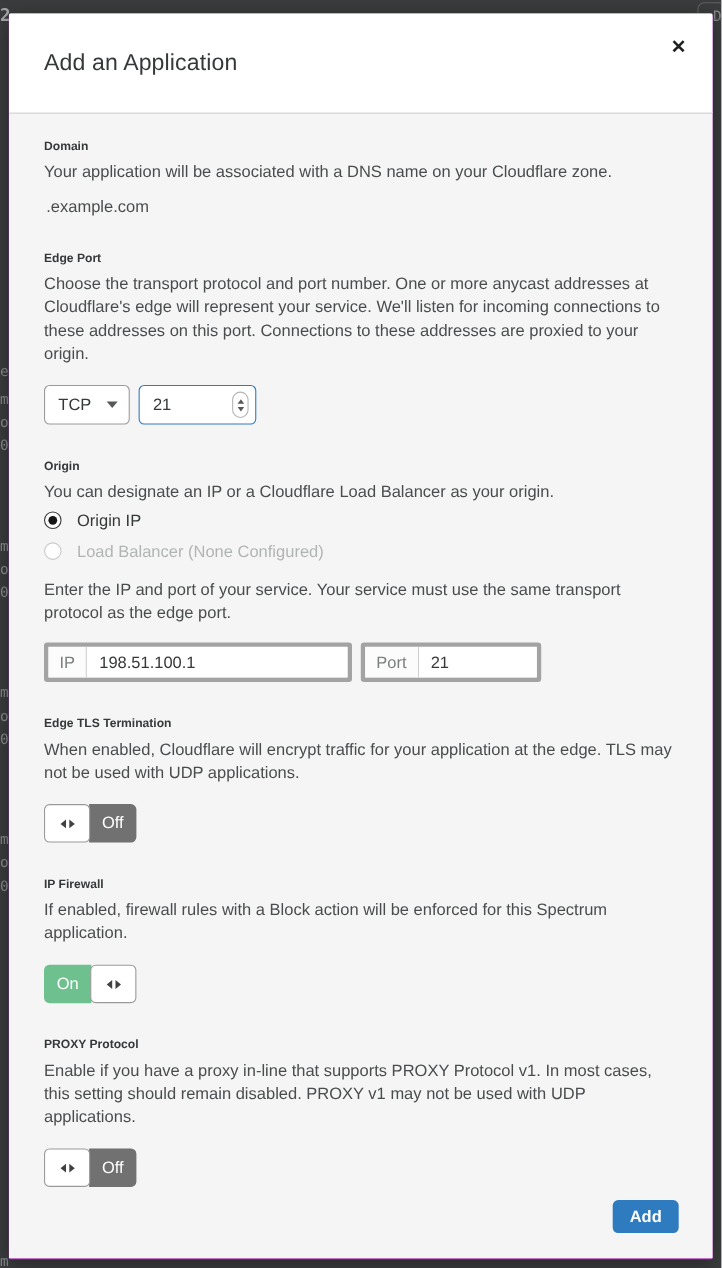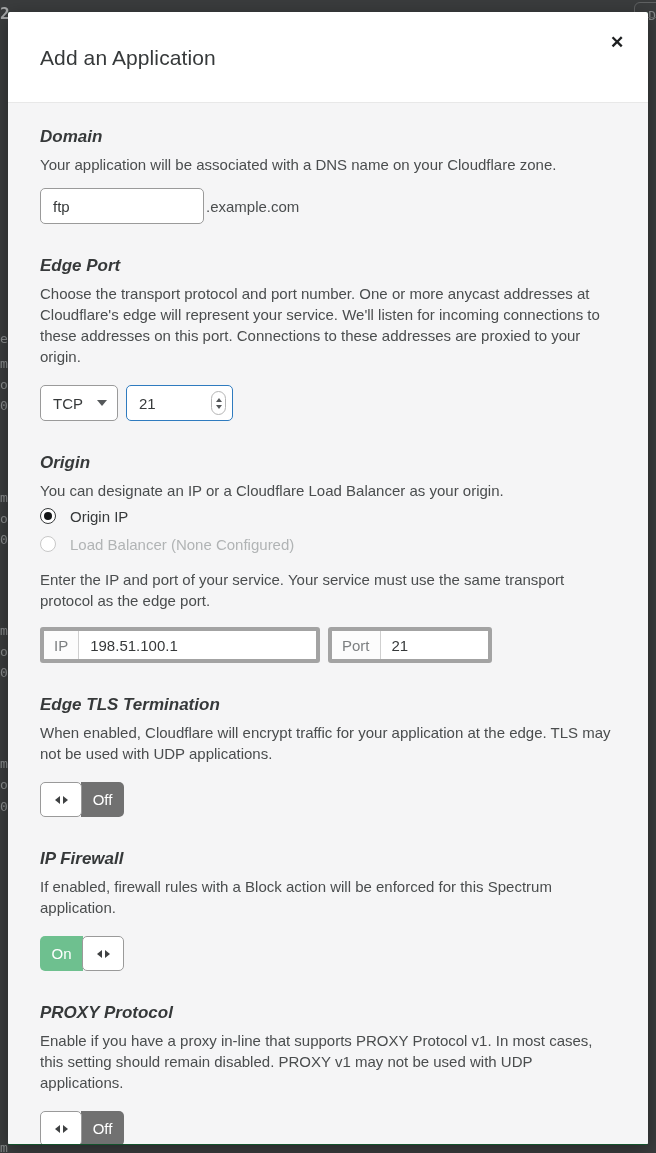--- a/index.html
+++ b/index.html
@@ -28,21 +28,21 @@
     width: 40px; height: 16px;
     border: 1px solid #606263;
     border-radius: 6px;
   }
 
   
   .modal {
     position: absolute;
     left: 8px; top: 12px;
     width: 640px; height: 1133px;
-    background: #14532d;
+    background: #a21caf;
     border-radius: 2px;
     overflow: hidden;
     box-shadow: 0 4px 18px rgba(0,0,0,.35);
   }
   .modal-header {
     position: relative;
     height: 91px;
     background: #fff;
     border-bottom: 1px solid #e8e8e8;
     padding: 34px 32px 0 32px;
@@ -64,25 +64,24 @@
     line-height: 22px; text-align: center;
   }
   .modal-body {
     height: 1041px;
     background: #f5f5f6;
     padding: 24px 31px 0 32px;
     overflow: hidden;
   }
 
   .section-h {
-    font-size: 17px;
+    font-size: 11px;
     font-weight: 700;
     color: #36393a;
     margin-bottom: 7px;
-    font-style: italic;
   }
   .section-p {
     font-size: 15px;
     color: #4a4d4e;
     line-height: 21px;
   }
   .mt-section { margin-top: 32px; }
 
   
   .text-input {
@@ -270,21 +269,20 @@
       <div class="modal-title">Add an Application</div>
       <button class="close-btn">✕</button>
     </div>
 
     <div class="modal-body">
 
       <div>
         <div class="section-h">Domain</div>
         <div class="section-p">Your application will be associated with a DNS name on your Cloudflare zone.</div>
         <div class="domain-row">
-          <input class="text-input domain-input" type="text" value="ftp" style="">
           <span class="domain-suffix">.example.com</span>
         </div>
       </div>
 
       <div class="mt-section">
         <div class="section-h">Edge Port</div>
         <div class="section-p">Choose the transport protocol and port number. One or more anycast addresses at Cloudflare's edge will represent your service. We'll listen for incoming connections to these addresses on this port. Connections to these addresses are proxied to your origin.</div>
         <div class="edgeport-row">
           <div class="select-box">
             <span>TCP</span>

